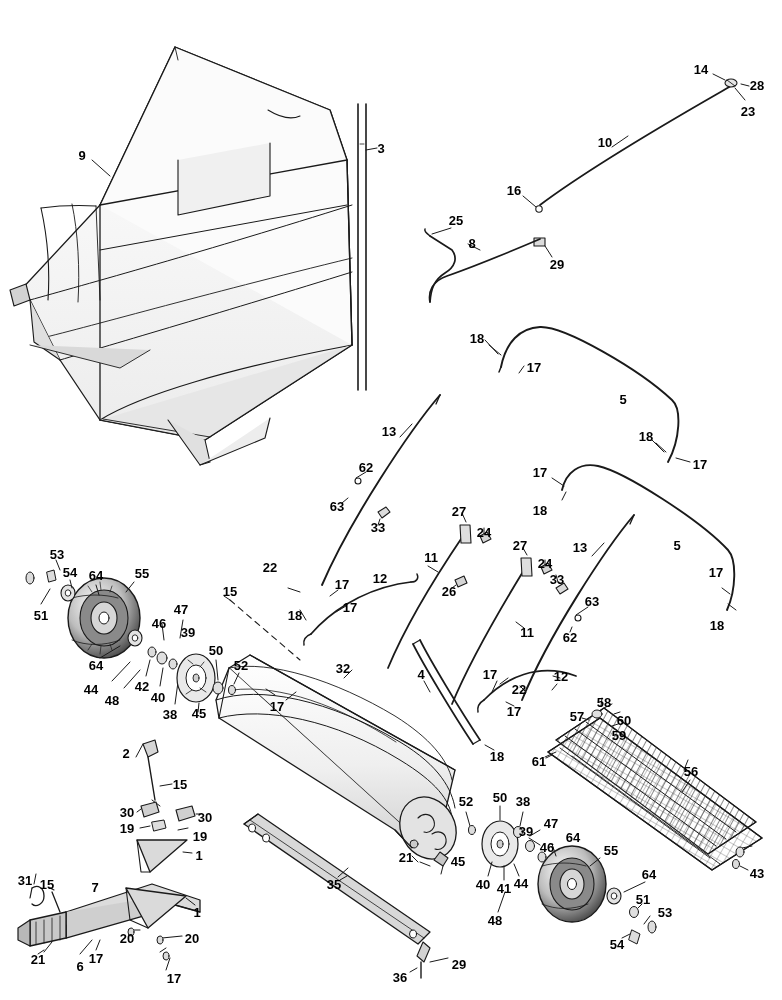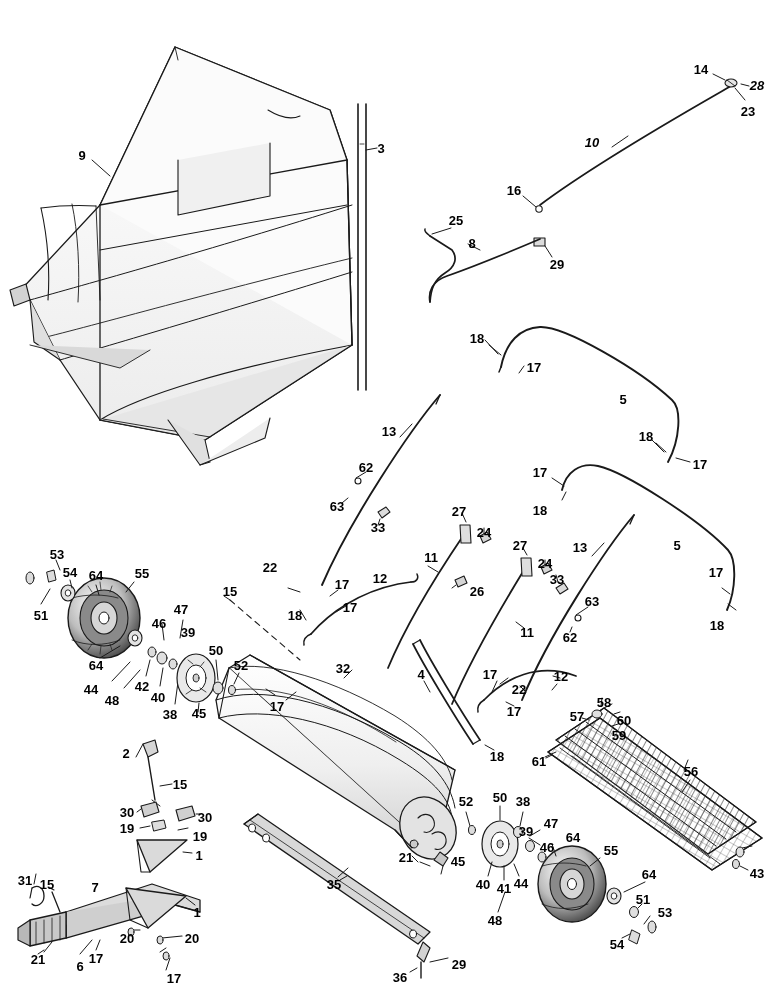--- a/index.html
+++ b/index.html
@@ -422,23 +422,23 @@
         <path d="M338 877 L348 868" stroke-width="1"></path>
       </g>
 
     </g>
   </svg>
 
   <div id="callouts">
       <div class="callout" style="left: 82px; top: 155px;">9</div>
       <div class="callout" style="left: 381px; top: 148px;">3</div>
       <div class="callout" style="left: 701px; top: 69px;">14</div>
-      <div class="callout" style="left: 757px; top: 85px; font-style: italic;">28</div>
+      <div class="callout" style="left: 757px; top: 85px;">28</div>
       <div class="callout" style="left: 748px; top: 111px;">23</div>
-      <div class="callout" style="left: 592px; top: 142px; font-style: italic;">10</div>
+      <div class="callout" style="left: 605px; top: 142px;">10</div>
       <div class="callout" style="left: 514px; top: 190px;">16</div>
       <div class="callout" style="left: 456px; top: 220px;">25</div>
       <div class="callout" style="left: 472px; top: 243px;">8</div>
       <div class="callout" style="left: 557px; top: 264px;">29</div>
       <div class="callout" style="left: 477px; top: 338px;">18</div>
       <div class="callout" style="left: 534px; top: 367px;">17</div>
       <div class="callout" style="left: 623px; top: 399px;">5</div>
       <div class="callout" style="left: 646px; top: 436px;">18</div>
       <div class="callout" style="left: 700px; top: 464px;">17</div>
       <div class="callout" style="left: 540px; top: 472px;">17</div>
@@ -449,21 +449,21 @@
       <div class="callout" style="left: 378px; top: 527px;">33</div>
       <div class="callout" style="left: 459px; top: 511px;">27</div>
       <div class="callout" style="left: 484px; top: 532px;">24</div>
       <div class="callout" style="left: 520px; top: 545px;">27</div>
       <div class="callout" style="left: 545px; top: 563px;">24</div>
       <div class="callout" style="left: 580px; top: 547px;">13</div>
       <div class="callout" style="left: 677px; top: 545px;">5</div>
       <div class="callout" style="left: 716px; top: 572px;">17</div>
       <div class="callout" style="left: 717px; top: 625px;">18</div>
       <div class="callout" style="left: 431px; top: 557px;">11</div>
-      <div class="callout" style="left: 449px; top: 591px; margin-left: 28px;">26</div>
+      <div class="callout" style="left: 449px; top: 591px;">26</div>
       <div class="callout" style="left: 557px; top: 579px;">33</div>
       <div class="callout" style="left: 592px; top: 601px;">63</div>
       <div class="callout" style="left: 570px; top: 637px;">62</div>
       <div class="callout" style="left: 527px; top: 632px;">11</div>
       <div class="callout" style="left: 270px; top: 567px;">22</div>
       <div class="callout" style="left: 342px; top: 584px;">17</div>
       <div class="callout" style="left: 380px; top: 578px;">12</div>
       <div class="callout" style="left: 350px; top: 607px;">17</div>
       <div class="callout" style="left: 295px; top: 615px;">18</div>
       <div class="callout" style="left: 230px; top: 591px;">15</div>

